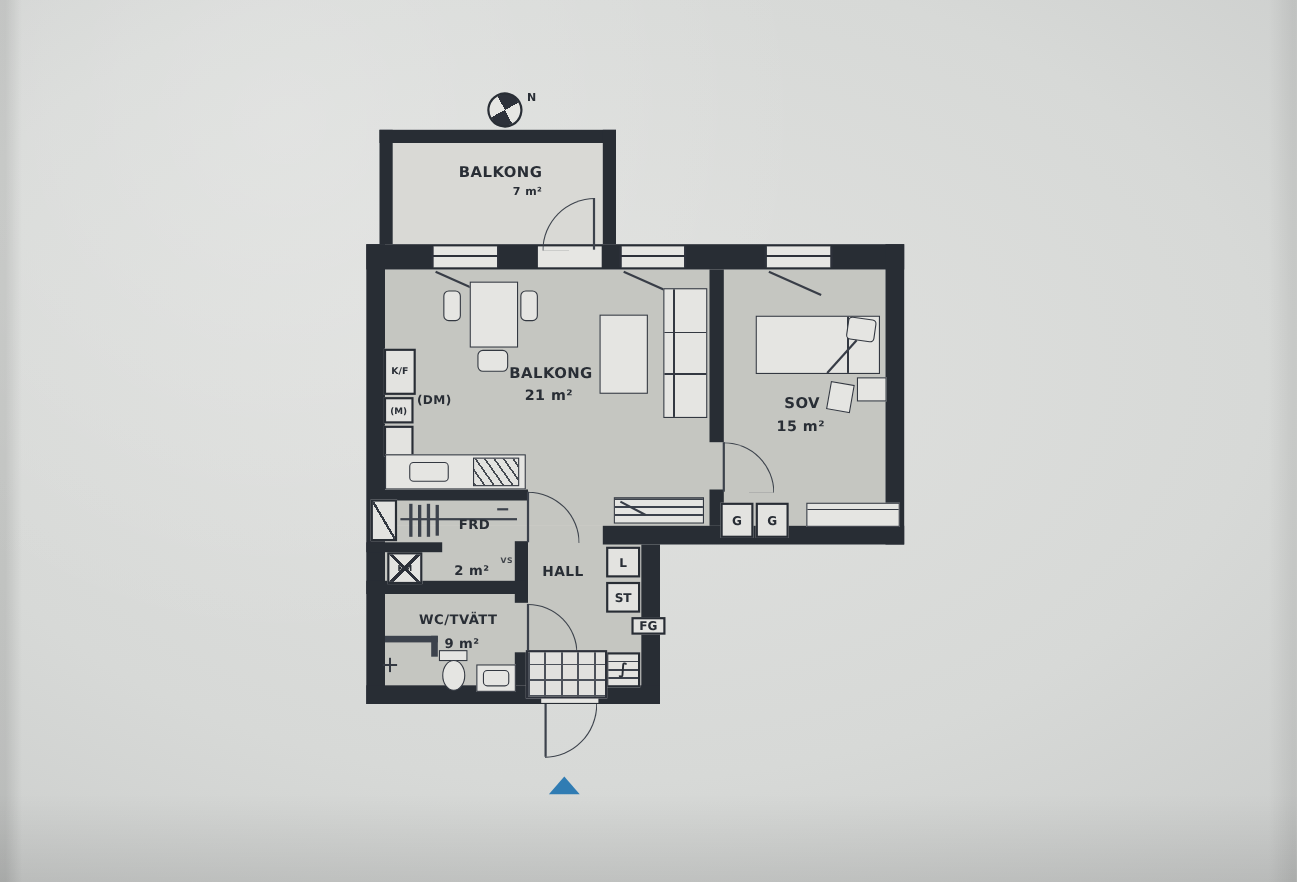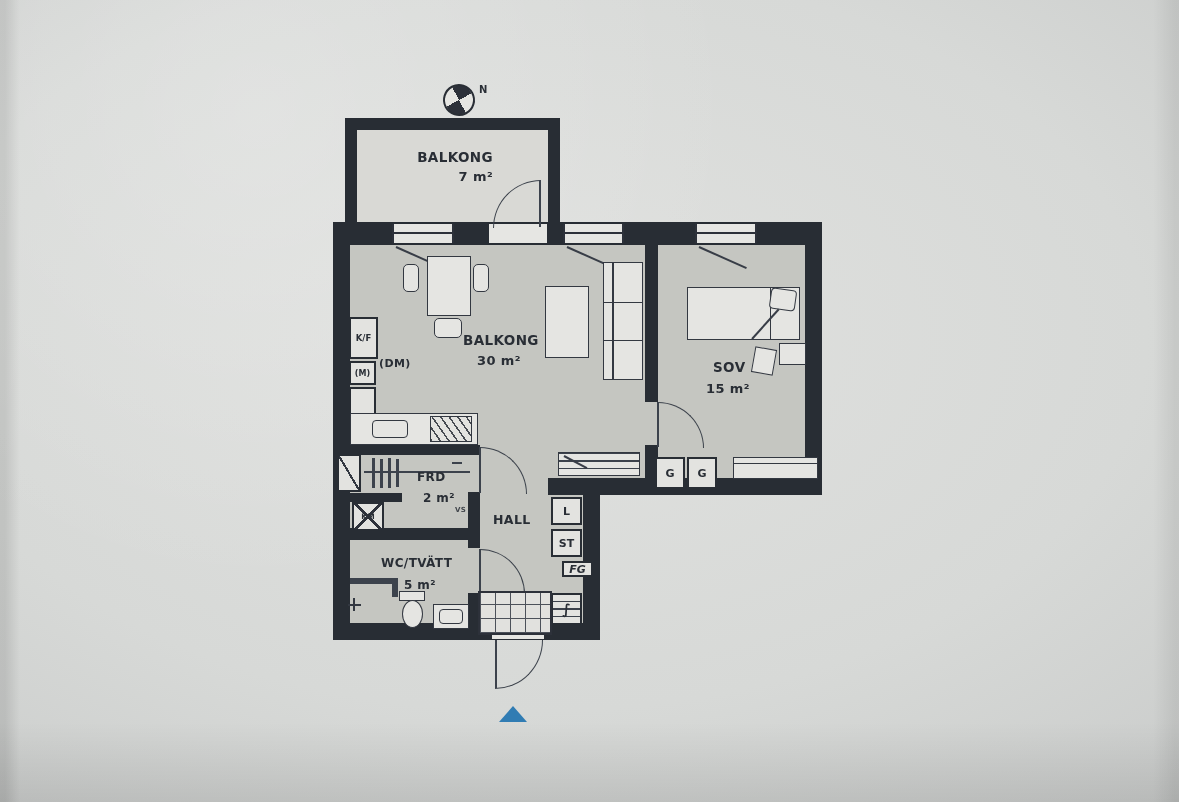--- a/index.html
+++ b/index.html
@@ -148,21 +148,21 @@
   <div class="furn" style="left:402px;top:600px;width:21px;height:28px;border-radius:50% 50% 50% 50%;"></div>
   <div class="furn" style="left:433px;top:604px;width:36px;height:25px;"></div>
   <div class="furn" style="left:439px;top:609px;width:24px;height:15px;border-radius:4px;"></div>
 
   <div class="cab" style="left:551px;top:497px;width:31px;height:28px;font-size:11px;">
         <span>L</span>
       </div>
   <div class="cab" style="left:551px;top:529px;width:31px;height:28px;font-size:11px;">
         <span>ST</span>
       </div>
-  <div class="cab" style="left:562px;top:561px;width:31px;height:16px;font-size:11px;font-style:italic;">
+  <div class="cab" style="left:574px;top:561px;width:31px;height:16px;font-size:11px;">
         <span>FG</span>
       </div>
   <div class="cab lines3" style="left:551px;top:593px;width:31px;height:32px;font-size:14px;">
         <span>∫</span>
       </div>
   <div class="grid" style="left:478px;top:591px;width:74px;height:44px;"></div>
 
   <div class="furn" style="left:687px;top:287px;width:113px;height:53px;
        background-image:linear-gradient(90deg,transparent 0 82px,#31363f 82px 83.5px,transparent 83.5px);"></div>
   <div class="furn" style="left:770px;top:289px;width:26px;height:21px;border-radius:4px;transform:rotate(8deg);"></div>
@@ -175,32 +175,32 @@
   <div class="cab" style="left:687px;top:457px;width:30px;height:32px;font-size:11px;">
         <span>G</span>
       </div>
   <div class="furn" style="left:733px;top:457px;width:85px;height:22px;
        background-image:linear-gradient(0deg,transparent 0 14px,#31363f 14px 15.5px,transparent 15.5px);"></div>
 
   <div class="compass" style="left:443px;top:84px;width:28px;height:28px;"></div>
   <div class="lbl" style="left:479px;top:84px;font-size:10px;">N</div>
 
   <div class="lbl ctr" style="left:393px;top:149px;width:100px;font-size:13.5px;">BALKONG</div>
-  <div class="lbl ctr" style="left:393px;top:169px;width:100px;font-size:13px;">7 m²</div>
+  <div class="lbl ctr" style="left:393px;top:169px;width:100px;font-size:10px;">7 m²</div>
 
   <div class="lbl" style="left:463px;top:332px;font-size:13.5px;">BALKONG</div>
-  <div class="lbl" style="left:477px;top:353px;font-size:13px;">30 m²</div>
+  <div class="lbl" style="left:477px;top:353px;font-size:13px;">21 m²</div>
 
   <div class="lbl" style="left:713px;top:359px;font-size:13.5px;">SOV</div>
   <div class="lbl" style="left:706px;top:381px;font-size:13px;">15 m²</div>
 
   <div class="lbl" style="left:417px;top:470px;font-size:12px;">FRD</div>
-  <div class="lbl" style="left:413px;top:491px;font-size:12px;margin-left:10px;">2 m²</div>
+  <div class="lbl" style="left:413px;top:512px;font-size:12px;">2 m²</div>
   <div class="lbl" style="left:455px;top:506px;font-size:7px;opacity:.85;">VS</div>
 
   <div class="lbl" style="left:493px;top:512px;font-size:12.5px;">HALL</div>
 
   <div class="lbl" style="left:381px;top:556px;font-size:12px;">WC/TVÄTT</div>
-  <div class="lbl" style="left:404px;top:578px;font-size:12px;">5 m²</div>
+  <div class="lbl" style="left:404px;top:578px;font-size:12px;">9 m²</div>
 
   <div class="tri" style="left:499px;top:706px;"></div>
  </div>
 </div>
 
 </body></html>

